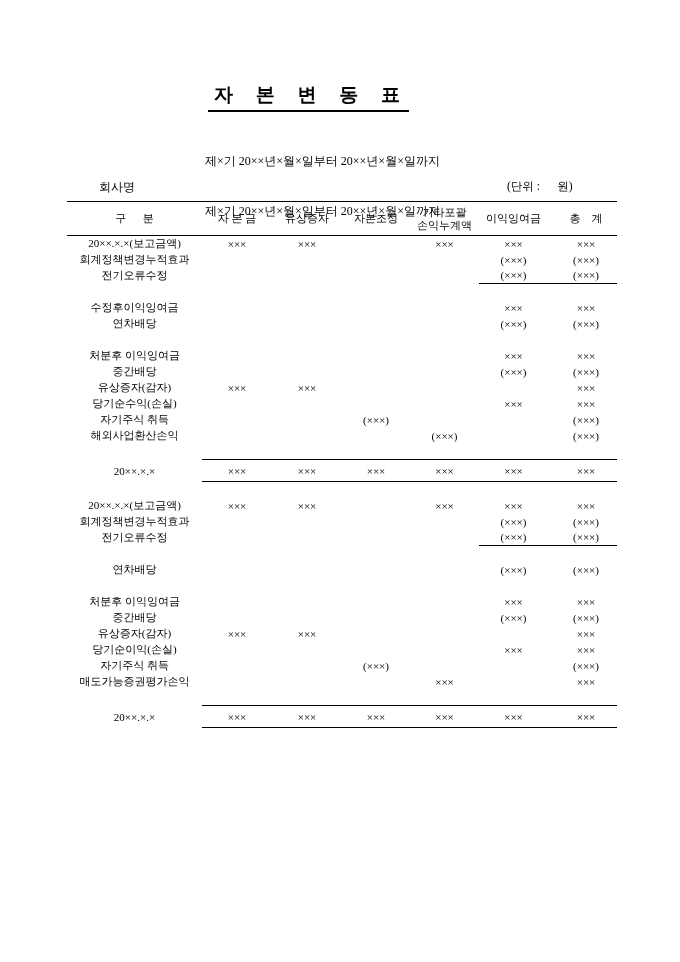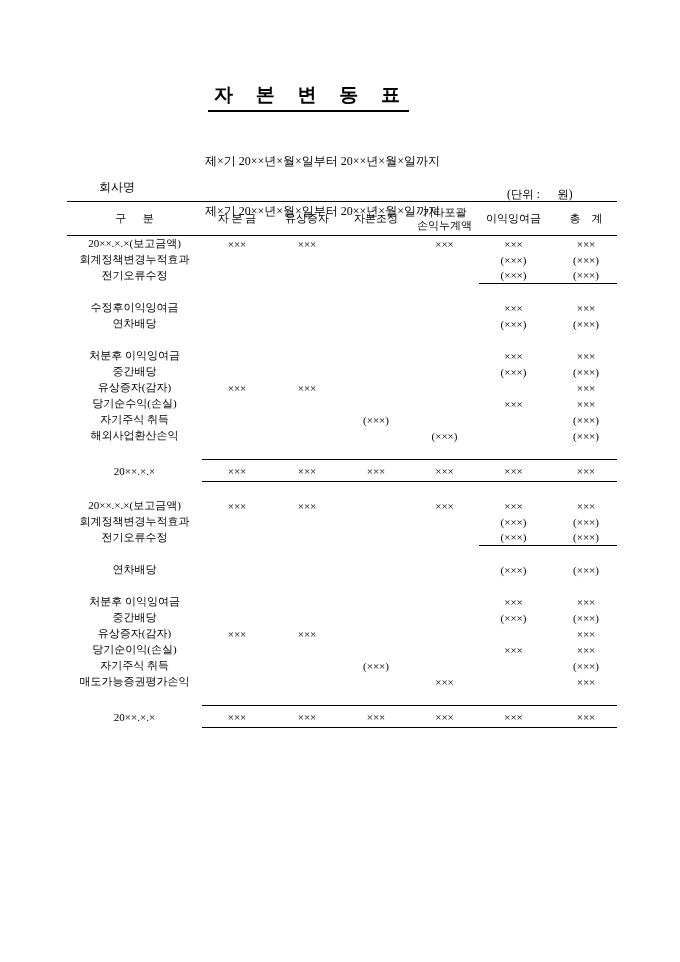--- a/index.html
+++ b/index.html
@@ -16,21 +16,21 @@
     display: inline-block;
     font-size: 19px; font-weight: bold;
     letter-spacing: 9px;
     border-bottom: 2px solid #000;
     padding: 0 0 2px 6px;
     white-space: pre;
   }
 
   .periods { position: absolute; top: 120px; left: 205px; font-size: 12px; line-height: 16.5px; white-space: pre; }
   .company { position: absolute; top: 179px; left: 99px; font-size: 12px; }
-  .unit    { position: absolute; top: 187px; left: 507px; font-size: 11.5px; white-space: pre; text-align: center; }
+  .unit    { position: absolute; top: 179px; left: 507px; font-size: 11.5px; white-space: pre; text-align: center; }
 
   table.equity {
     position: absolute; top: 201px; left: 67px;
     width: 557px;
     border-collapse: collapse;
     table-layout: fixed;
   }
   table.equity thead th {
     border-top: 1px solid #000;
     border-bottom: 1px solid #000;

